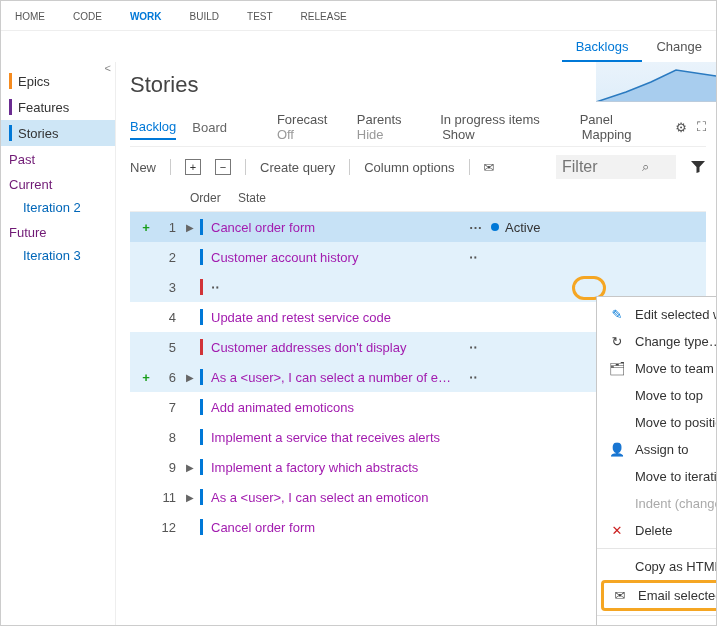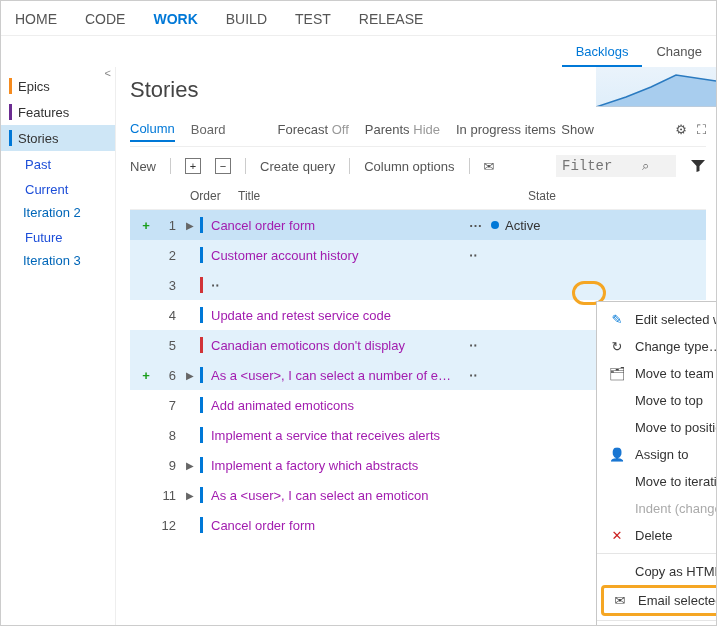--- a/index.html
+++ b/index.html
@@ -1,32 +1,32 @@
 <!DOCTYPE html>
 <html><head>
 <meta charset="utf-8">
 <style>
   * { box-sizing: border-box; margin: 0; padding: 0; }
   body { font-family: "Segoe UI", Arial, sans-serif; font-size: 13px; color: #333; background: #fff; width: 717px; height: 626px; overflow: hidden; position: relative; border: 1px solid #ccc; }
 
   .topnav { display: flex; gap: 0; padding: 6px 0 4px 0; border-bottom: 1px solid #eee; }
-  .topnav-item { font-size: 14px; padding: 4px 14px; color: #555; cursor: pointer; }
+  .topnav-item { font-size: 10px; padding: 4px 14px; color: #555; cursor: pointer; }
   .topnav-item.active { color: #0078d7; font-weight: 600; }
 
   .subnav { display: flex; gap: 0; padding: 2px 0 0 0; justify-content: flex-end; }
   .subnav-item { font-size: 13px; padding: 6px 14px; color: #555; cursor: pointer; border-bottom: 2px solid transparent; }
   .subnav-item.active { color: #0078d7; border-bottom: 2px solid #0078d7; }
 
   .main { display: flex; height: calc(100% - 60px); }
   .sidebar { width: 115px; border-right: 1px solid #eee; padding: 6px 0 0 0; font-size: 13px; position: relative; }
   .collapse-caret { position: absolute; top: 0; right: 4px; color: #888; font-size: 11px; cursor: pointer; }
   .side-item { display: flex; align-items: center; padding: 5px 8px 5px 8px; cursor: pointer; }
   .side-item .bar { width: 3px; height: 16px; margin-right: 6px; }
   .side-item.selected { background: #cee6f6; }
-  .side-group { padding: 6px 8px 4px 24px; color: #1d4ed8; }
+  .side-group { padding: 6px 8px 4px 8px; color: #701a75; }
   .side-sub  { padding: 4px 8px 4px 22px; color: #0066b8; cursor: pointer; }
 
   .content { flex: 1; padding: 10px 10px 0 14px; position: relative; overflow: hidden; }
   .page-title { font-size: 22px; color: #444; font-weight: 300; margin-bottom: 10px; }
   .chartstub { position: absolute; top: 0; right: 0; width: 120px; height: 40px; border-bottom: 1px solid #bcd; background: linear-gradient(180deg,#eaf3fb,#dfeefa); overflow:hidden;}
   .chartstub svg { width:120px; height:40px; }
 
   .tabs-row { display: flex; align-items: center; gap: 16px; font-size: 13px; padding: 4px 0; border-bottom: 0; }
   .tab { padding: 4px 0; color: #666; cursor: pointer; }
   .tab.active { color: #0078d7; border-bottom: 2px solid #0078d7; font-weight: 500; }
@@ -34,21 +34,21 @@
   .opt-val { color: #555; margin-left: 2px; }
   .opt-grey { color: #999; }
   .gear, .expand { color: #555; cursor: pointer; }
   .tabs-right { margin-left: auto; display:flex; align-items:center; gap:10px;}
 
   .toolbar { display: flex; align-items: center; gap: 14px; padding: 8px 0; border-top: 1px solid #eee; }
   .tool { color: #555; cursor: pointer; font-size: 13px; }
   .iconbox { width: 16px; height: 16px; border: 1px solid #777; display: inline-flex; align-items:center; justify-content:center; font-size:11px; line-height:1; cursor:pointer; }
   .divider { width:1px; height:16px; background:#ccc; }
   .filterbox { margin-left: 6px; background:#f2f2f2; display:flex; align-items:center; padding:3px 6px; width:120px; }
-  .filterbox input { border:none; background:transparent; outline:none; font-size:14px; width:80px; color:#666;font-family:Liberation Mono, monospace; }
+  .filterbox input { border:none; background:transparent; outline:none; font-size:16px; width:80px; color:#666; }
   .filtericon { color:#666; cursor:pointer; }
   .funnel { width:16px; height:16px; cursor:pointer; }
 
   .grid-header { display:flex; padding: 4px 0 6px 48px; border-bottom:1px solid #eee; color:#555; font-size:12px; }
   .col-order { width: 48px; margin-left: 12px; }
   .col-title { width: 290px; }
   .col-state { width: 80px; }
 
   .rows { }
   .row { display:flex; align-items:center; height:30px; padding-left:8px; }
@@ -124,26 +124,27 @@
   <div class="content">
     <div class="chartstub">
       <svg viewBox="0 0 120 40">
           <polygon points="0,40 30,30 55,20 80,8 120,14 120,40" fill="#a8cdee"></polygon>
           <polyline points="0,40 30,30 55,20 80,8 120,14" stroke="#2a7ac0" fill="none" stroke-width="1.5"></polyline>
         </svg>
     </div>
     <div class="page-title">Stories</div>
 
     <div class="tabs-row">
-      <div class="tab active">Column</div>
+      <div class="tab active">Backlog</div>
       <div class="tab">Board</div>
       <span style="width:20px"></span>
       <span class="opt-label"><span>Forecast</span> <span class="opt-grey">Off</span></span>
       <span class="opt-label"><span>Parents</span> <span class="opt-grey">Hide</span></span>
       <span class="opt-label"><span>In progress items</span> <span class="opt-val">Show</span></span>
+      <span class="opt-label"><span>Panel</span> <span class="opt-val">Mapping</span></span>
       <div class="tabs-right">
         <span class="gear">⚙</span>
         <span class="expand">⛶</span>
       </div>
     </div>
 
     <div class="toolbar">
       <span class="tool">New</span>
       <span class="divider"></span>
       <span class="iconbox">+</span>
@@ -159,21 +160,20 @@
         <input placeholder="Filter" style="">
         <span class="filtericon">⌕</span>
       </div>
       <svg class="funnel" viewBox="0 0 16 16">
           <path d="M1 2h14l-5.5 6v5l-3 1v-6z" fill="#333"></path>
         </svg>
     </div>
 
     <div class="grid-header">
       <div class="col-order">Order</div>
-      <div class="col-title">Title</div>
       <div class="col-state">State</div>
     </div>
 
     <div class="rows" id="rows">
         <div class="row sel">
           <span class="plus">+</span>
           <span class="ord">1</span>
           <span class="chev show">▶</span>
           <span class="stripe blue"></span>
           <span class="title">Cancel order form</span>
@@ -202,21 +202,21 @@
           <span class="chev">▶</span>
           <span class="stripe blue"></span>
           <span class="title">Update and retest service code</span>
           <span class="dots"></span>
         </div>
         <div class="row selalt">
           <span class="plus">+</span>
           <span class="ord">5</span>
           <span class="chev">▶</span>
           <span class="stripe red"></span>
-          <span class="title">Canadian emoticons don't display</span>
+          <span class="title">Customer addresses don't display</span>
           <span class="dots">⋅⋅</span>
         </div>
         <div class="row selalt">
           <span class="plus show">+</span>
           <span class="ord">6</span>
           <span class="chev show">▶</span>
           <span class="stripe blue"></span>
           <span class="title">As a &lt;user&gt;, I can select a number of e…</span>
           <span class="dots">⋅⋅</span>
         </div>

